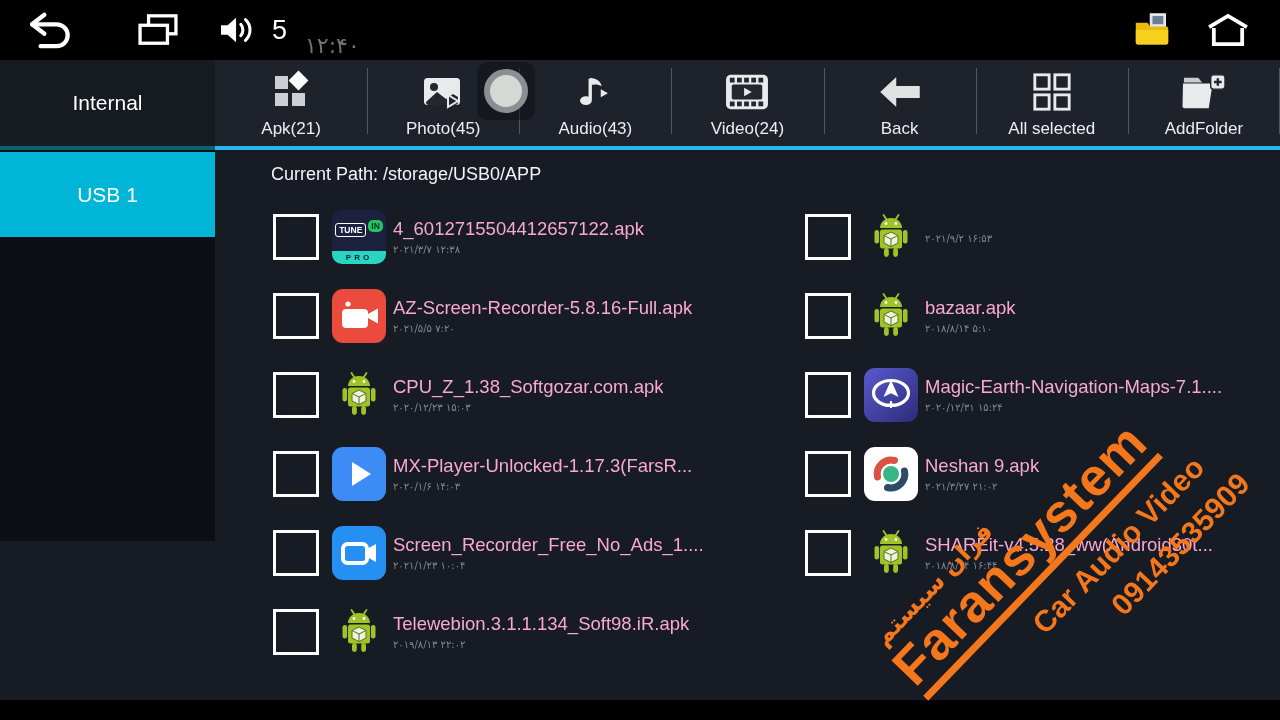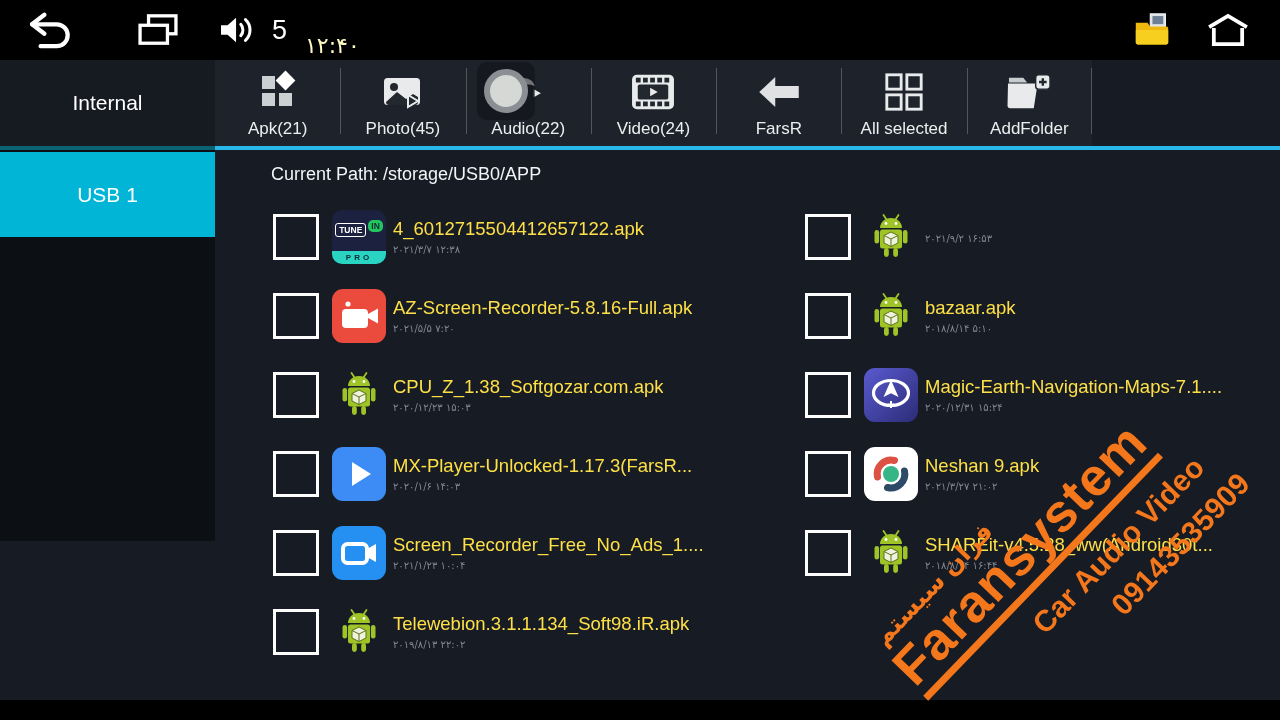--- a/index.html
+++ b/index.html
@@ -8,27 +8,27 @@
   .screen { position:relative; width:1280px; height:720px; background:#171b23; }
 
   
   .status-bar { position:absolute; top:0; left:0; width:1280px; height:60px;
     background:#000; display:flex; align-items:center; z-index:30; }
   .sb-ic { display:flex; align-items:center; justify-content:center; }
   .sb-back { margin-left:28px; }
   .sb-recents { margin-left:60px; }
   .sb-vol { margin-left:38px; }
   .sb-num { color:#fff; font-size:27px; margin-left:16px; }
-  .sb-time { color:#fef9c3; font-size:22px; margin-left:18px; font-family:"DejaVu Sans",sans-serif;margin-top:31px; }
+  .sb-time { color:#737373; font-size:22px; margin-left:18px; font-family:"DejaVu Sans",sans-serif;margin-top:31px; }
   .sb-spacer { flex:1; }
   .sb-folder { margin-right:34px; }
   .sb-home { margin-right:30px; }
 
   
-  .toolbar { position:absolute; top:60px; left:0; width:1092px; height:90px;
+  .toolbar { position:absolute; top:60px; left:0; width:1280px; height:90px;
     background:#1d222b; display:flex; z-index:20; }
   .internal-cell { width:215px; height:86px; background:#161a21; display:flex;
     align-items:center; justify-content:center; color:#fff; font-size:21px; }
   .tb-item { flex:1; height:86px; display:flex; flex-direction:column;
     align-items:center; justify-content:flex-end; padding-bottom:7px;
     position:relative; cursor:pointer; }
   .tb-item:not(.first)::before { content:""; position:absolute; left:0; top:8px;
     width:1px; height:66px; background:#52575e; }
   .tb-item.last::after { content:""; position:absolute; right:0; top:8px;
     width:1px; height:66px; background:#52575e; }
@@ -75,21 +75,21 @@
     align-items:stretch; border-radius:10px; }
   .ti-mid { flex:1; display:flex; align-items:center; justify-content:center; gap:2px; }
   .ti-tune { color:#fff; border:1.5px solid #fff; border-radius:3px; font-size:8.5px;
     font-weight:bold; padding:1px 3px; }
   .ti-in { color:#0e2a33; background:#22c55e; border-radius:5px; font-size:8.5px;
     font-weight:bold; padding:1px 3px; transform:translateY(-4px); }
   .ti-pro { height:13px; background:#2ad4c3; color:#0e2a33; font-size:8px;
     font-weight:bold; letter-spacing:3px; display:flex; align-items:center;
     justify-content:center; }
   .finfo { margin-left:7px; overflow:hidden; }
-  .fname { color:#fde047; font-size:18.5px; white-space:nowrap; overflow:hidden; }
+  .fname { color:#f9a8d4; font-size:18.5px; white-space:nowrap; overflow:hidden; }
   .fdate { color:#828892; font-size:10px; margin-top:4px; direction:ltr;
     font-family:"DejaVu Sans",sans-serif; letter-spacing:.5px; }
 
   
   .watermark { position:absolute; left:855px; top:438px; width:480px;
     transform:rotate(-46deg); color:#f5771c; font-weight:bold; z-index:50;
     pointer-events:none; }
   .wm-farsi { font-size:25px; margin-left:8px; line-height:1; }
   .wm-brand { font-size:53px; line-height:1.08; display:inline-block;
     border-bottom:7px solid #f5771c; padding-bottom:1px; letter-spacing:1px; }
@@ -170,21 +170,21 @@
     </div>
     <div class="tb-item">
       <span class="tb-icon">
         <svg viewBox="0 0 46 46" width="44" height="44">
           <path d="M18 9 v22" stroke="#e8eaeb" stroke-width="3.5"></path>
           <path d="M18 8 c7 1 11 3.5 12 9 c-3.5 -2.2 -8 -2.2 -12 -1 z" fill="#e8eaeb"></path>
           <ellipse cx="13.5" cy="32" rx="6.2" ry="4.6" fill="#e8eaeb"></ellipse>
           <path d="M29 20 l7.5 4.3 -7.5 4.3 z" fill="#e8eaeb"></path>
         </svg>
       </span>
-      <span class="tb-label">Audio(22)</span>
+      <span class="tb-label">Audio(43)</span>
     </div>
     <div class="tb-item">
       <span class="tb-icon">
         <svg viewBox="0 0 48 42" width="46" height="40">
           <rect x="2" y="3" width="44" height="36" rx="5" fill="#e8eaeb"></rect>
           <g fill="#23272e">
             <rect x="6" y="6" width="5" height="5"></rect>
               <rect x="13.5" y="6" width="5" height="5"></rect>
             <rect x="21" y="6" width="5" height="5"></rect>
               <rect x="28.5" y="6" width="5" height="5"></rect>
@@ -200,21 +200,21 @@
         </svg>
       </span>
       <span class="tb-label">Video(24)</span>
     </div>
     <div class="tb-item">
       <span class="tb-icon">
         <svg viewBox="0 0 46 34" width="44" height="32">
           <path d="M19 1 L2 17 L19 33 V23.5 H44 V10.5 H19 z" fill="#dfe1e3"></path>
         </svg>
       </span>
-      <span class="tb-label">FarsR</span>
+      <span class="tb-label">Back</span>
     </div>
     <div class="tb-item">
       <span class="tb-icon">
         <svg viewBox="0 0 44 44" width="42" height="42">
           <g fill="none" stroke="#e8eaeb" stroke-width="3">
             <rect x="4" y="4" width="15" height="15"></rect>
               <rect x="25" y="4" width="15" height="15"></rect>
             <rect x="4" y="25" width="15" height="15"></rect>
               <rect x="25" y="25" width="15" height="15"></rect>
           </g>

